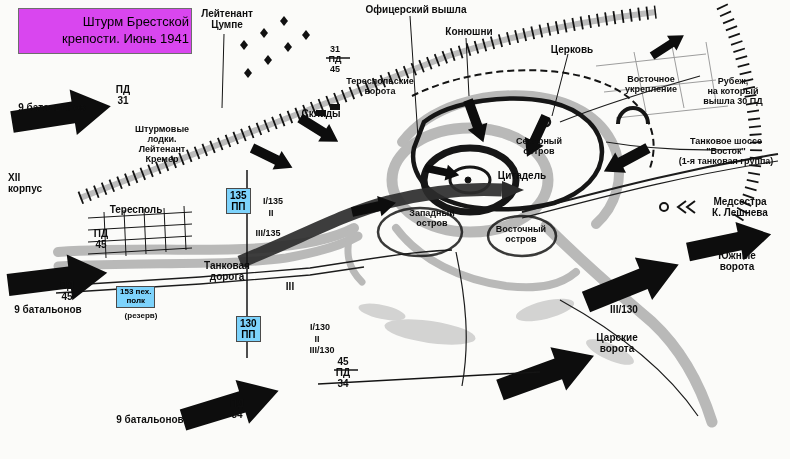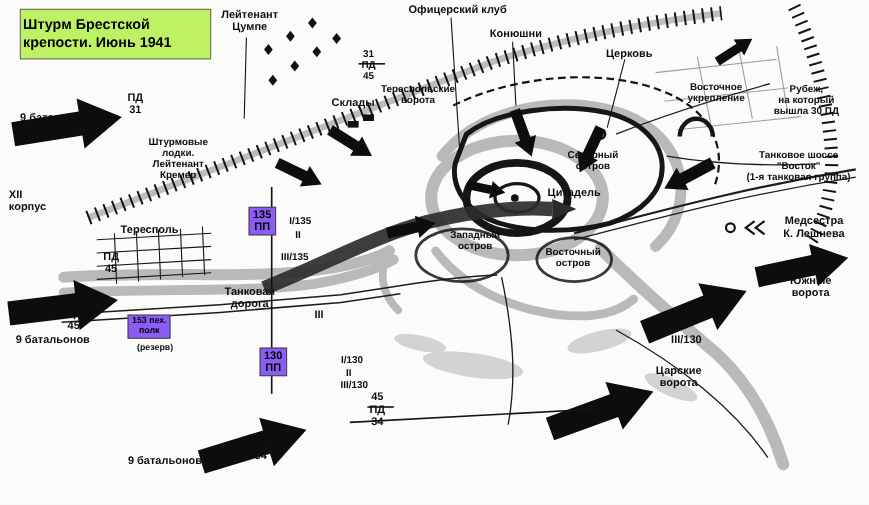--- a/index.html
+++ b/index.html
@@ -1,23 +1,23 @@
 <!DOCTYPE html>
 <html><head>
 <meta charset="utf-8">
 <style>
   body{margin:0;background:#e8e8e6}
   .map{position:relative;width:790px;height:459px;background:#fbfbf9;font-family:"Liberation Sans",sans-serif;overflow:hidden}
   .map > svg{position:absolute;left:0;top:0}
   .lbl{position:absolute;font-weight:700;color:#0e0e0e;white-space:pre-line;text-align:center;line-height:1.12}
   .s8{font-size:8px}.s9{font-size:9px}.s10{font-size:10px}.s11{font-size:10px}
   .left{text-align:left}
-  .gbox{background:#8b5cf6;border:1px solid #4a4a4a;padding:1px 3px;color:#000}
-  .title-box{position:absolute;left:18px;top:8px;width:168px;background:#bef264;border:1px solid #6e6e6e;
-    color:#000;font-weight:700;font-size:13px;text-align:left;white-space:pre-line;line-height:1.3;padding:5px 2px}
+  .gbox{background:#7dd3fc;border:1px solid #4a4a4a;padding:1px 3px;color:#000}
+  .title-box{position:absolute;left:18px;top:8px;width:168px;background:#d946ef;border:1px solid #6e6e6e;
+    color:#000;font-weight:400;font-size:13px;text-align:right;white-space:pre-line;line-height:1.3;padding:5px 2px}
   .arr{fill:#0d0d0d;stroke:none}
 </style>
 </head>
 <body>
 
 <div class="map">
 
   <svg width="790" height="459" viewBox="0 0 790 459">
 
     <g stroke="#a9a9a9" fill="none" stroke-linecap="round" opacity="0.8">
@@ -144,29 +144,29 @@
       <path d="M686 201 L678 207 L686 213"></path>
         <path d="M695 201 L687 207 L695 213"></path>
     </g>
   </svg>
 
   <div class="title-box">Штурм Брестской
 крепости. Июнь 1941</div>
 
   <div class="lbl s10" style="left:196px;top:8px;width:62px">Лейтенант
 Цумпе</div>
-  <div class="lbl s10" style="left:360px;top:4px;width:112px">Офицерский клуб</div>
+  <div class="lbl s10" style="left:360px;top:4px;width:112px">Офицерский вышла</div>
   <div class="lbl s10" style="left:438px;top:26px;width:62px">Конюшни</div>
   <div class="lbl s10" style="left:544px;top:44px;width:56px">Церковь</div>
   <div class="lbl s9" style="left:322px;top:44px;width:26px">31
 ПД
 45</div>
   <div class="lbl s9" style="left:336px;top:76px;width:88px">Тереспольские
 ворота</div>
-  <div class="lbl s10" style="left:296px;top:88px;width:50px">Склады</div>
+  <div class="lbl s10" style="left:296px;top:108px;width:50px">Склады</div>
   <div class="lbl s9" style="left:612px;top:74px;width:78px">Восточное
 укрепление</div>
   <div class="lbl s9" style="left:680px;top:76px;width:106px">Рубеж,
 на который
 вышла 30 ПД</div>
   <div class="lbl s11" style="left:6px;top:102px;width:92px">9 батальонов</div>
   <div class="lbl s10" style="left:110px;top:84px;width:26px">ПД
 31</div>
   <div class="lbl s9" style="left:124px;top:124px;width:76px">Штурмовые
 лодки.

